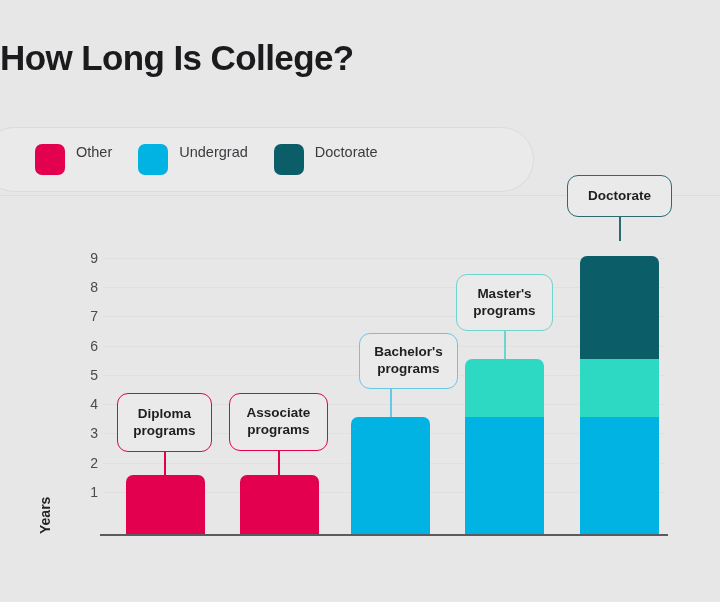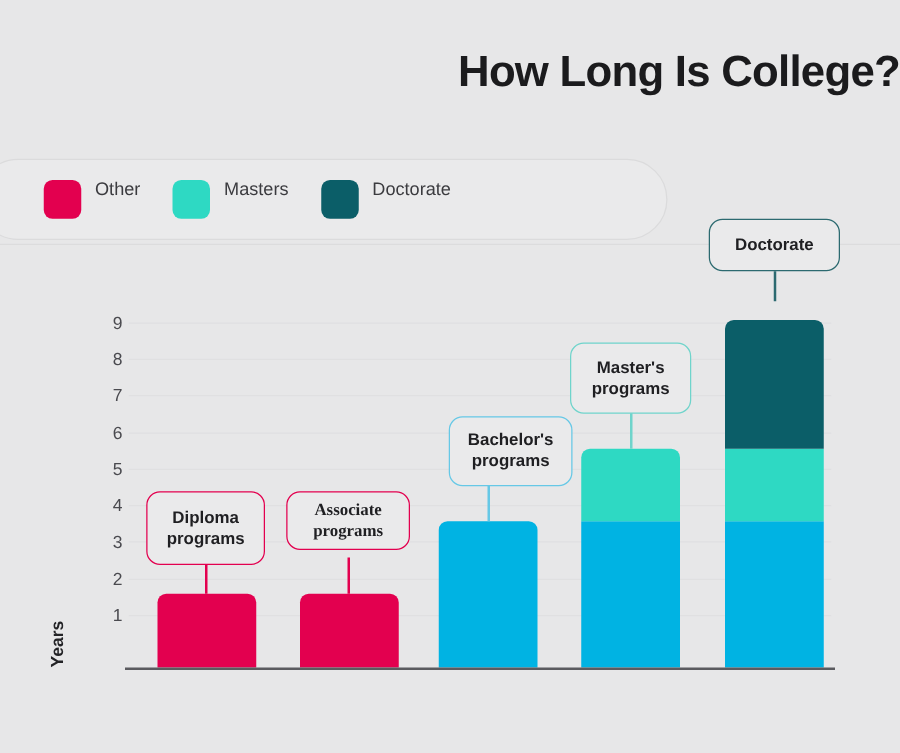--- a/index.html
+++ b/index.html
@@ -17,21 +17,21 @@
   }
 
   
   #title-bar {
     position: absolute;
     top: 0; left: 0;
     width: 720px;
     height: 116px;
     display: flex;
     align-items: center;
-    justify-content: flex-end;
+    justify-content: flex-start;
   }
   #chart-title {
     font-size: 35px;
     font-weight: bold;
     color: #1b1b1d;
     letter-spacing: -0.6px;
     text-align: center;
   }
 
   
@@ -163,22 +163,22 @@
 </div>
 
 <div id="header-divider"></div>
 
 <div id="legend">
   <div class="legend-item">
     <span class="legend-swatch" style="background:#e3004f"></span>
     <span class="legend-label">Other</span>
   </div>
   <div class="legend-item">
-    <span class="legend-swatch" style="background:#2ed9c3"></span>
-    <span class="legend-label">Masters</span>
+    <span class="legend-swatch" style="background:#00b3e3"></span>
+    <span class="legend-label">Undergrad</span>
   </div>
   <div class="legend-item">
     <span class="legend-swatch" style="background:#0b5e68"></span>
     <span class="legend-label">Doctorate</span>
   </div>
 </div>
 
 <div id="plot">
 
   <div id="y-axis-title">Years</div>
@@ -230,21 +230,21 @@
 
   <div class="leader" style="left:164px; top:250px; height:29px; background:#e3004f;"></div>
   <div class="callout" style="left:117px; top:197px; width:95px; height:59px; border-color:#e3004f;">
     <span>
       <span>Diploma</span><br>
       <span>programs</span>
     </span>
   </div>
 
   <div class="leader" style="left:278px; top:250px; height:29px; background:#e3004f;"></div>
-  <div class="callout" style="left:229px; top:197px; width:99px; height:47px; border-color:#e3004f;font-family:Liberation Serif, serif;">
+  <div class="callout" style="left:229px; top:197px; width:99px; height:58px; border-color:#e3004f;">
     <span>
       <span>Associate</span><br>
       <span>programs</span>
     </span>
   </div>
 
   <div class="leader" style="left:390px; top:192px; height:29px; background:#66c8e6;"></div>
   <div class="callout" style="left:359px; top:137px; width:99px; height:56px; border-color:#66c8e6;">
     <span>
       <span>Bachelor's</span><br>

